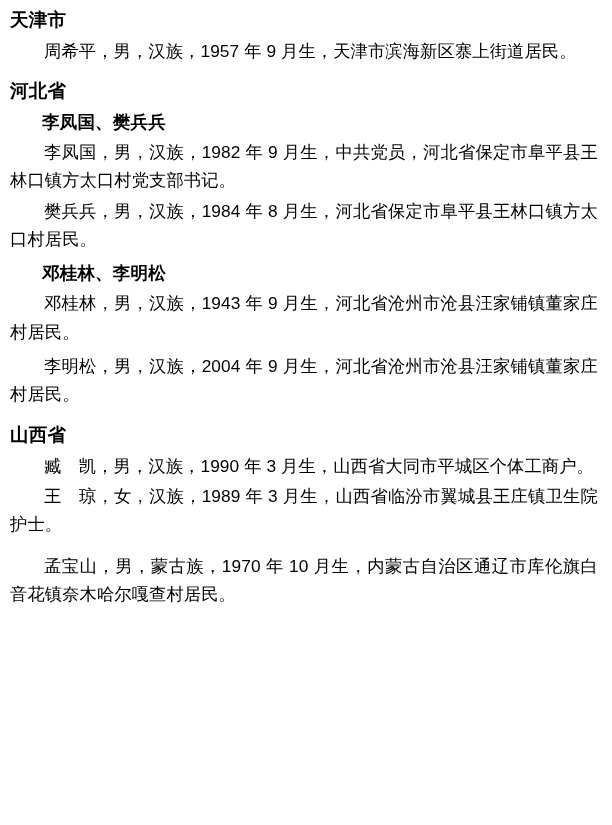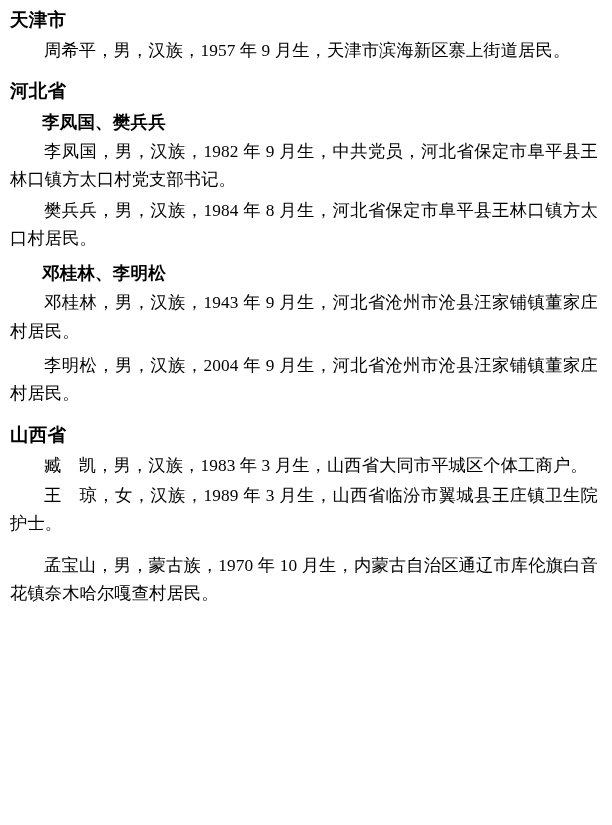--- a/index.html
+++ b/index.html
@@ -34,21 +34,21 @@
     font-family: Liberation Serif, serif;
     font-weight: bold;
     font-size: 17.5px;
     line-height: 1.55;
     margin: 0;
     padding: 2px 0 1px 0;
     text-indent: 32px;
     letter-spacing: 0.2px;
   }
   .para {
-    font-family: Liberation Serif, serif;
+    font-family: Liberation Sans, sans-serif;
     font-size: 17.3px;
     line-height: 1.64;
     margin: 0;
     padding: 1px 0 1px 0;
     text-indent: 34px;
     text-align: justify;
     text-justify: inter-ideograph;
     letter-spacing: 0.1px;
   }
   .block {
@@ -81,21 +81,21 @@
     <h3 class="person-heading">邓桂林、李明松</h3>
     <p class="para">邓桂林，男，汉族，1943 年 9 月生，河北省沧州市沧县汪家铺镇董家庄村居民。</p>
     <div class="gap-sm"></div>
     <p class="para">李明松，男，汉族，2004 年 9 月生，河北省沧州市沧县汪家铺镇董家庄村居民。</p>
   </div>
 
   <div class="gap-md"></div>
 
   <div class="block">
     <h2 class="region-heading">山西省</h2>
-    <p class="para">臧　凯，男，汉族，1983 年 3 月生，山西省大同市平城区个体工商户。</p>
+    <p class="para">臧　凯，男，汉族，1990 年 3 月生，山西省大同市平城区个体工商户。</p>
     <p class="para">王　琼，女，汉族，1989 年 3 月生，山西省临汾市翼城县王庄镇卫生院护士。</p>
   </div>
 
   <div class="gap-md"></div>
 
   <div class="block">
     <p class="para">孟宝山，男，蒙古族，1970 年 10 月生，内蒙古自治区通辽市库伦旗白音花镇奈木哈尔嘎查村居民。</p>
   </div>
 
 </div>

